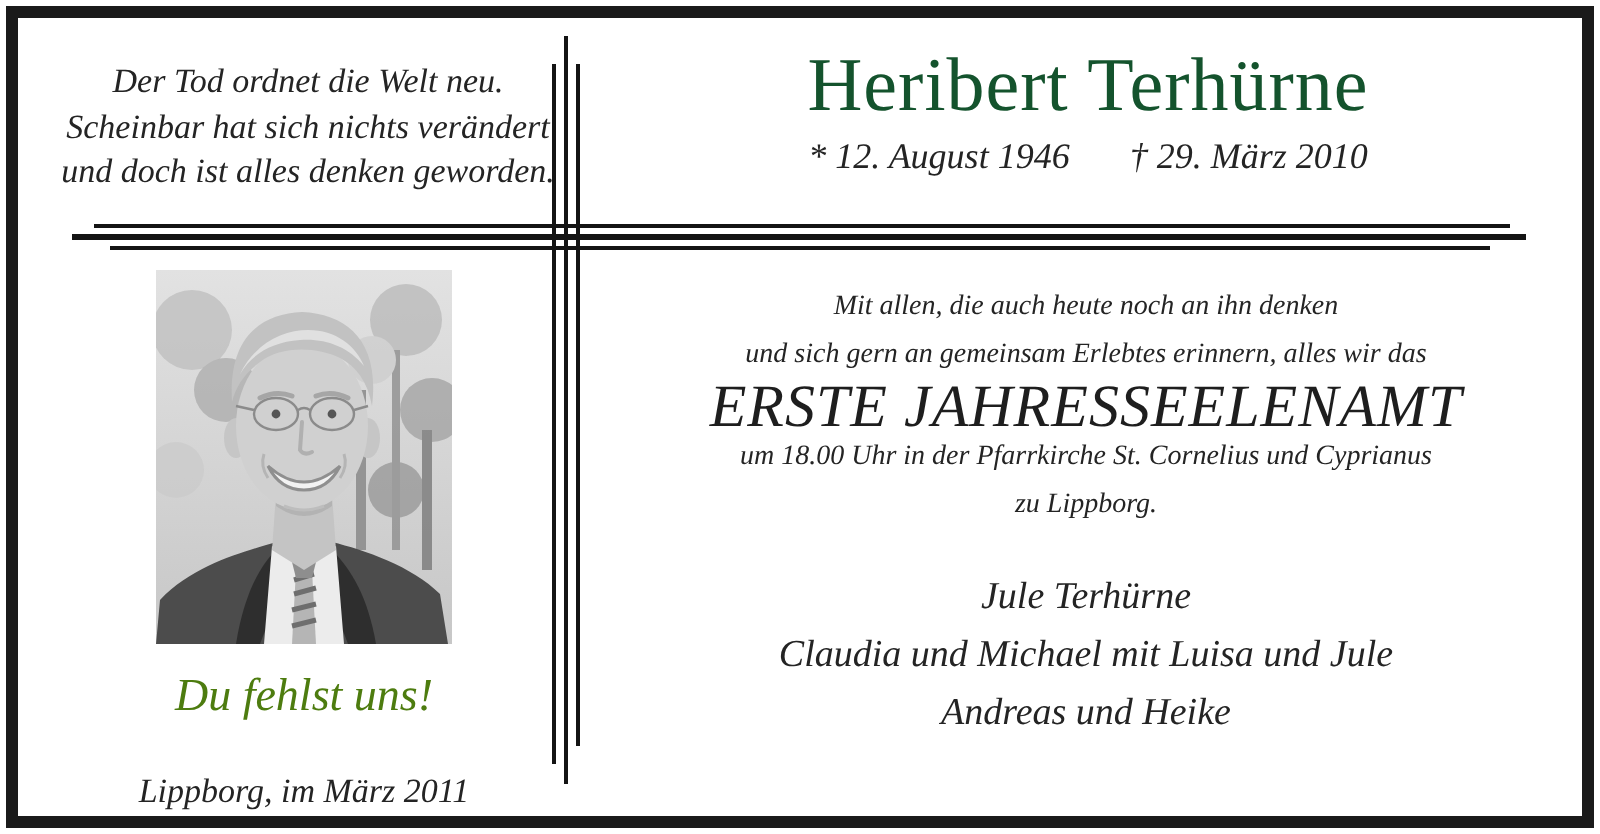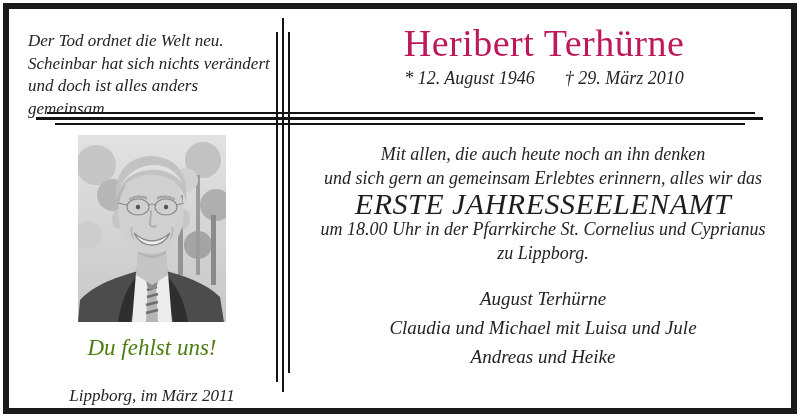--- a/index.html
+++ b/index.html
@@ -22,39 +22,39 @@
   .v1 { left: 276px; top: 32px;  width: 2px;  height: 350px; }
   .v2 { left: 282px; top: 18px;  width: 2px;  height: 374px; }
   .v3 { left: 288px; top: 32px;  width: 2px;  height: 341px; }
   .h1 { top: 112px;  left: 47px; width: 708px; height: 2px; }
   .h2 { top: 117px;  left: 36px; width: 727px; height: 3px; }
   .h3 { top: 123px;  left: 55px; width: 690px; height: 2px; }
 
   .quote {
     position: absolute;
     left: 28px; top: 30px; width: 252px;
-    text-align: left;
+    text-align: center;
     font-style: italic;
     font-size: 17px;
     line-height: 22.5px;
     color: #242424;
   }
 
   .header {
     position: absolute;
     left: 305px; top: 22px; width: 478px;
     text-align: center;
   }
   .name {
     font-size: 38px;
     line-height: 42px;
     font-weight: normal;
     margin: 0;
     letter-spacing: 0.5px;
-    color: #be185d;
+    color: #14532d;
   }
   .dates {
     display: flex;
     justify-content: center;
     gap: 30px;
     font-style: italic;
     font-size: 18px;
     margin-top: 4px;
     color: #242424;
   }
@@ -69,21 +69,21 @@
   .place   { font-style: italic; font-size: 17px; margin-top: 25px; color: #242424; }
 
   .right-col {
     position: absolute;
     left: 300px; top: 142px; width: 486px;
     text-align: center;
     font-style: italic;
     color: #242424;
   }
   .right-col p { margin: 0; }
-  .intro, .details { font-size: 18px; line-height: 24px; }
+  .intro, .details { font-size: 14px; line-height: 24px; }
   .event-title {
     font-size: 30px;
     line-height: 27px;
     margin: 3px 0 3px;
     letter-spacing: 0.5px;
     color: #1e1e1e;
   }
   .family { margin-top: 19px; font-size: 19px; line-height: 29px; }
 </style>
 </head>
@@ -95,21 +95,21 @@
   <div class="vline v1"></div>
   <div class="vline v2"></div>
   <div class="vline v3"></div>
   <div class="hline h1"></div>
   <div class="hline h2"></div>
   <div class="hline h3"></div>
 
   <div class="quote">
     <div>Der Tod ordnet die Welt neu.</div>
     <div>Scheinbar hat sich nichts verändert</div>
-    <div>und doch ist alles anders gemeinsam.</div>
+    <div>und doch ist alles denken geworden.</div>
   </div>
 
   <div class="header">
     <h1 class="name">Heribert Terhürne</h1>
     <div class="dates">
       <span>* 12. August 1946</span>
       <span>† 29. März 2010</span>
     </div>
   </div>
 
@@ -164,18 +164,18 @@
     <div class="place">Lippborg, im März 2011</div>
   </div>
 
   <div class="right-col">
     <p class="intro">Mit allen, die auch heute noch an ihn denken</p>
     <p class="intro">und sich gern an gemeinsam Erlebtes erinnern, alles wir das</p>
     <p class="event-title">ERSTE JAHRESSEELENAMT</p>
     <p class="details">um 18.00 Uhr in der Pfarrkirche St. Cornelius und Cyprianus</p>
     <p class="details">zu Lippborg.</p>
     <div class="family">
-      <div>August Terhürne</div>
+      <div>Jule Terhürne</div>
       <div>Claudia und Michael mit Luisa und Jule</div>
       <div>Andreas und Heike</div>
     </div>
   </div>
 </div>
 
 </body></html>

